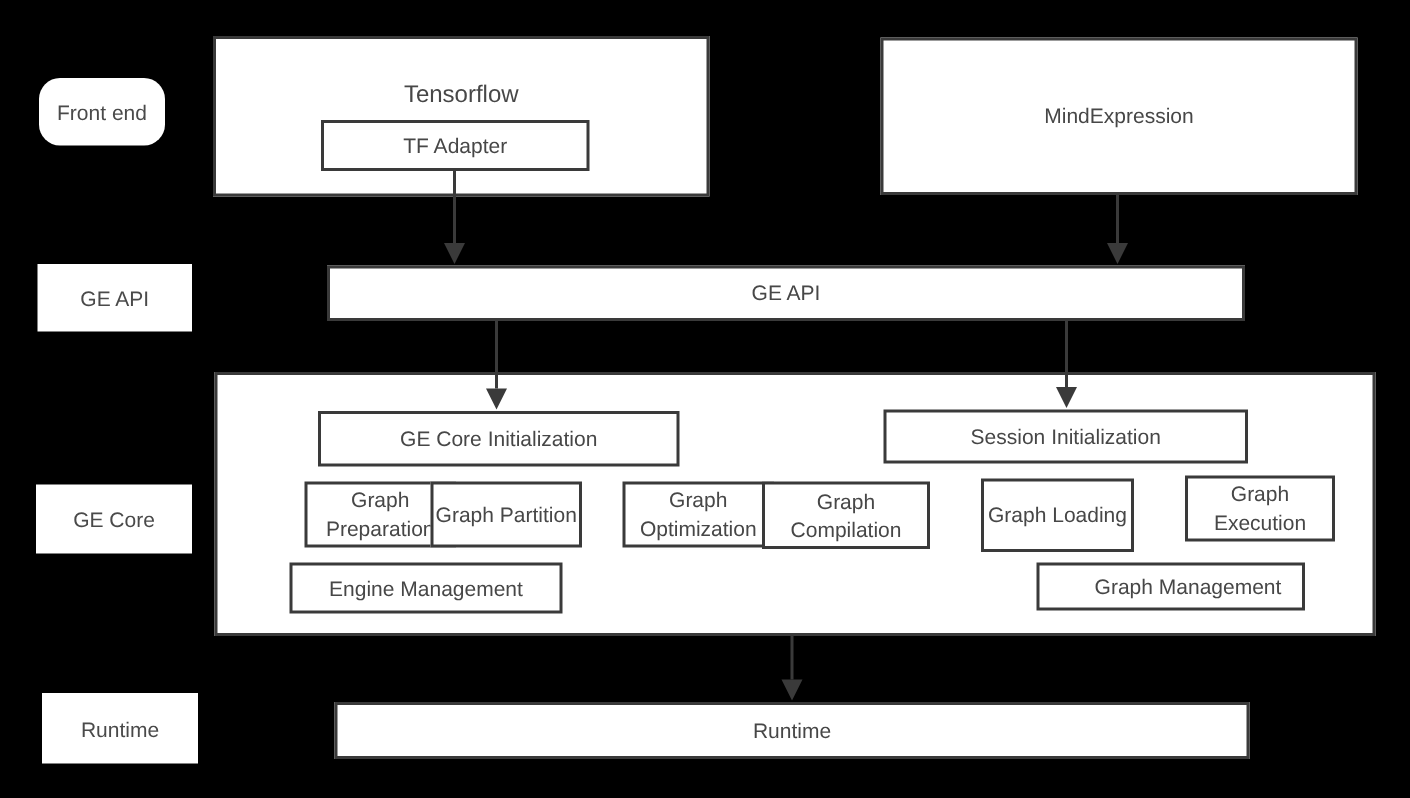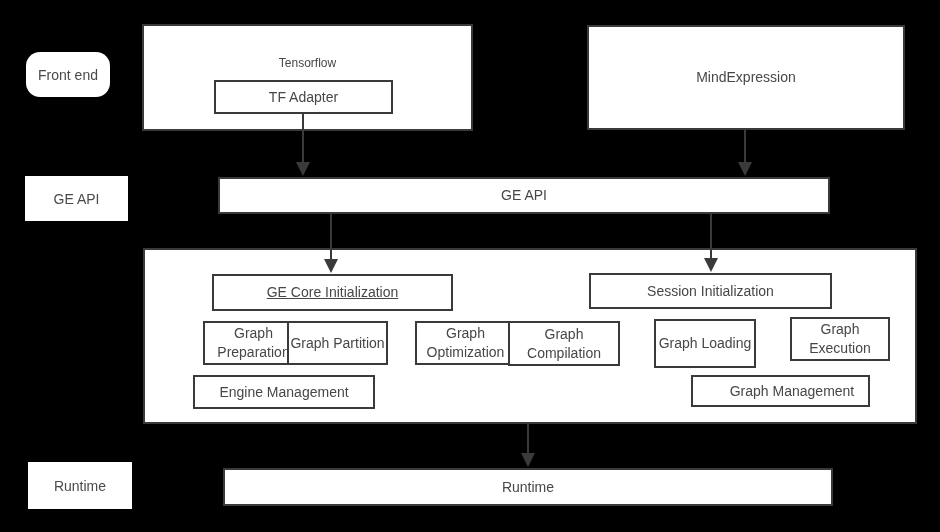--- a/index.html
+++ b/index.html
@@ -42,21 +42,21 @@
   }
   .frame {
     
   }
   .frame-label {
     position: absolute;
     left: 0;
     right: 0;
     text-align: center;
     color: #474747;
-    font-size: 12px;
+    font-size: 16px;
   }
   .arrow {
     position: absolute;
     width: 2px;
     background: #3a3a3a;
   }
   .arrow::after {
     content: "";
     position: absolute;
     left: -6px;
@@ -68,34 +68,35 @@
     border-top: 14px solid #3a3a3a;
   }
 </style>
 </head>
 <body>
 
 <div class="canvas">
 
   <div class="side-label" style="left:26px; top:52px; width:84px; height:45px;border-radius:14px;">Front end</div>
   <div class="side-label" style="left:25px; top:176px; width:103px; height:45px;">GE API</div>
+  <div class="side-label" style="left:24px; top:323px; width:104px; height:46px;">GE Core</div>
   <div class="side-label" style="left:28px; top:462px; width:104px; height:47px;">Runtime</div>
 
   <div class="box frame" style="left:142px; top:24px; width:331px; height:107px;">
     <span class="frame-label" style="top:28px;">Tensorflow</span>
   </div>
   <div class="box" style="left:214px; top:80px; width:179px; height:34px;">TF Adapter</div>
 
   <div class="box" style="left:587px; top:25px; width:318px; height:105px;">MindExpression</div>
 
   <div class="box" style="left:218px; top:177px; width:612px; height:37px;">GE API</div>
 
   <div class="box frame" style="left:143px; top:248px; width:774px; height:176px;"></div>
 
-  <div class="box" style="left:212px; top:274px; width:241px; height:37px;text-decoration:underline;">GE Core Initialization</div>
+  <div class="box" style="left:212px; top:274px; width:241px; height:37px;">GE Core Initialization</div>
   <div class="box" style="left:589px; top:273px; width:243px; height:36px;">Session Initialization</div>
 
   <div class="box" style="left:167px; top:321px; width:101px; height:44px;margin-left:36px;">Graph Preparation</div>
   <div class="box" style="left:415px; top:321px; width:101px; height:44px;">Graph Optimization</div>
   <div class="box" style="left:287px; top:321px; width:101px; height:44px;">Graph Partition</div>
   <div class="box" style="left:508px; top:321px; width:112px; height:45px;">Graph Compilation</div>
   <div class="box" style="left:654px; top:319px; width:102px; height:49px;">Graph Loading</div>
   <div class="box" style="left:790px; top:317px; width:100px; height:44px;">Graph Execution</div>
 
   <div class="box" style="left:193px; top:375px; width:182px; height:34px;">Engine Management</div>

